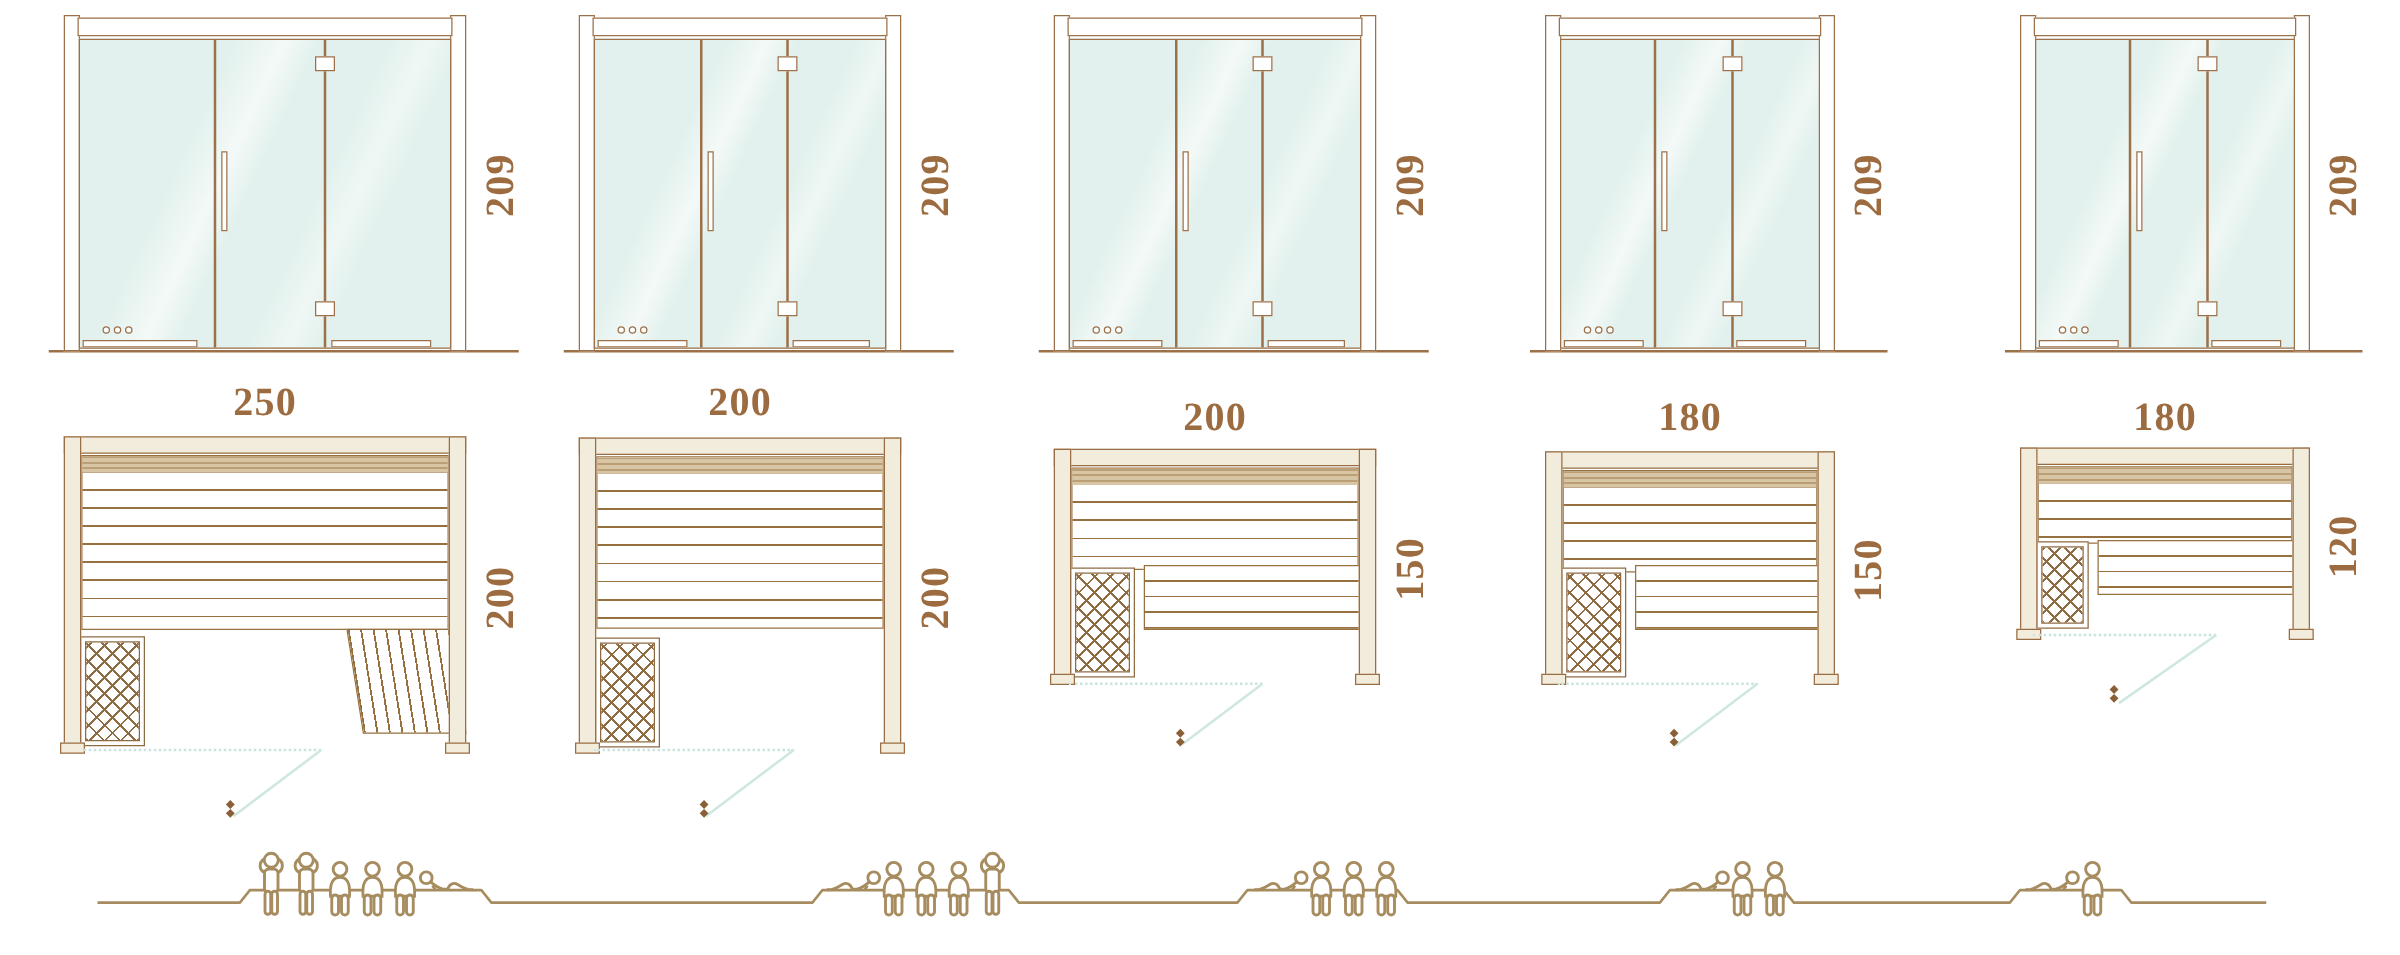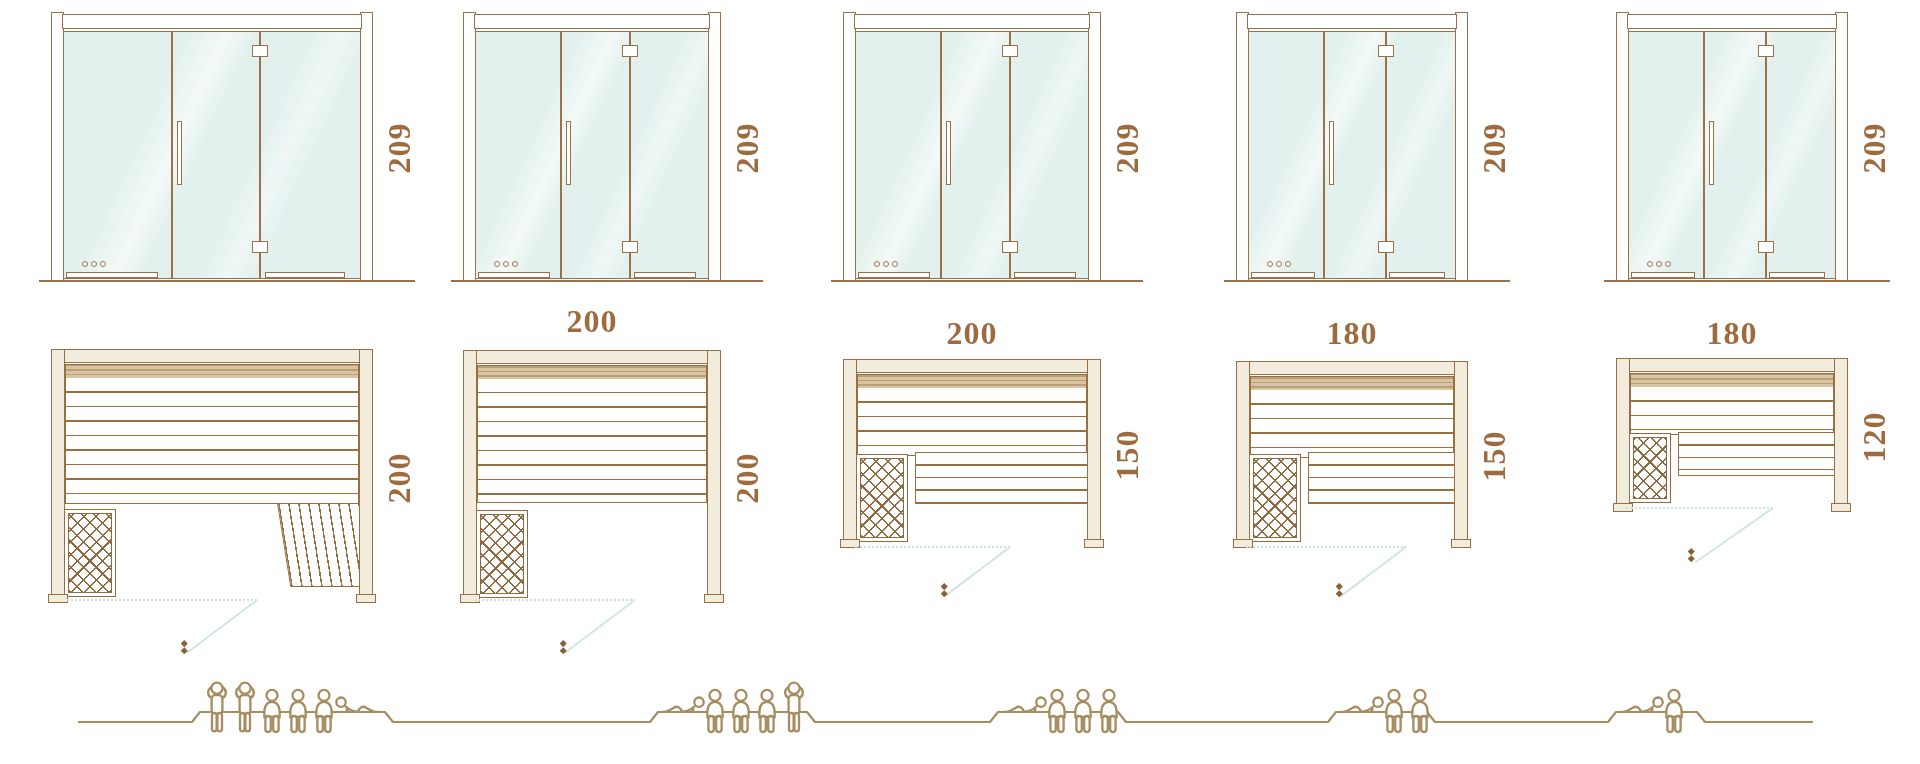--- a/index.html
+++ b/index.html
@@ -145,20 +145,21 @@
         <div class="dots">
             <i></i>
             <i></i>
             <i></i>
           </div>
         <div class="sill sill-l"></div>
         <div class="sill sill-r"></div>
       </div>
       <div class="dim dim-door">209</div>
     </div>
+    <div class="dim dim-w">250</div>
     <div class="plan">
       <div class="tier1"></div>
       <div class="vbench"></div>
       <div class="heater"></div>
       <div class="wall wall-top"></div>
       <div class="wall wall-l"></div>
       <div class="wall wall-r"></div>
       <div class="foot foot-l"></div>
       <div class="foot foot-r"></div>
     </div>

